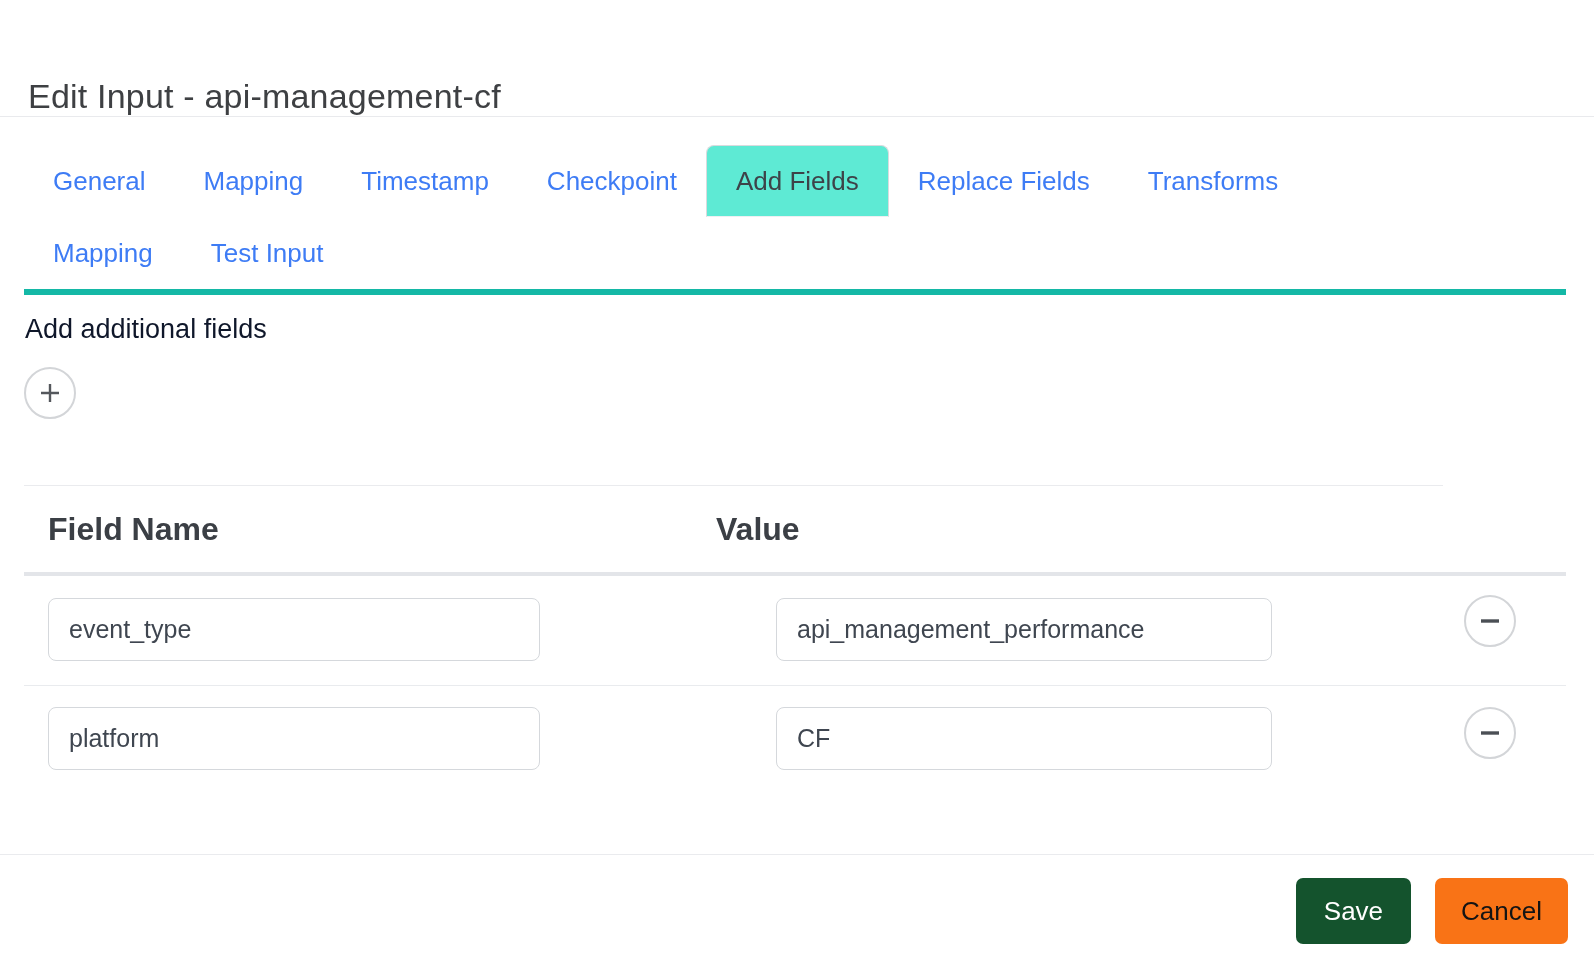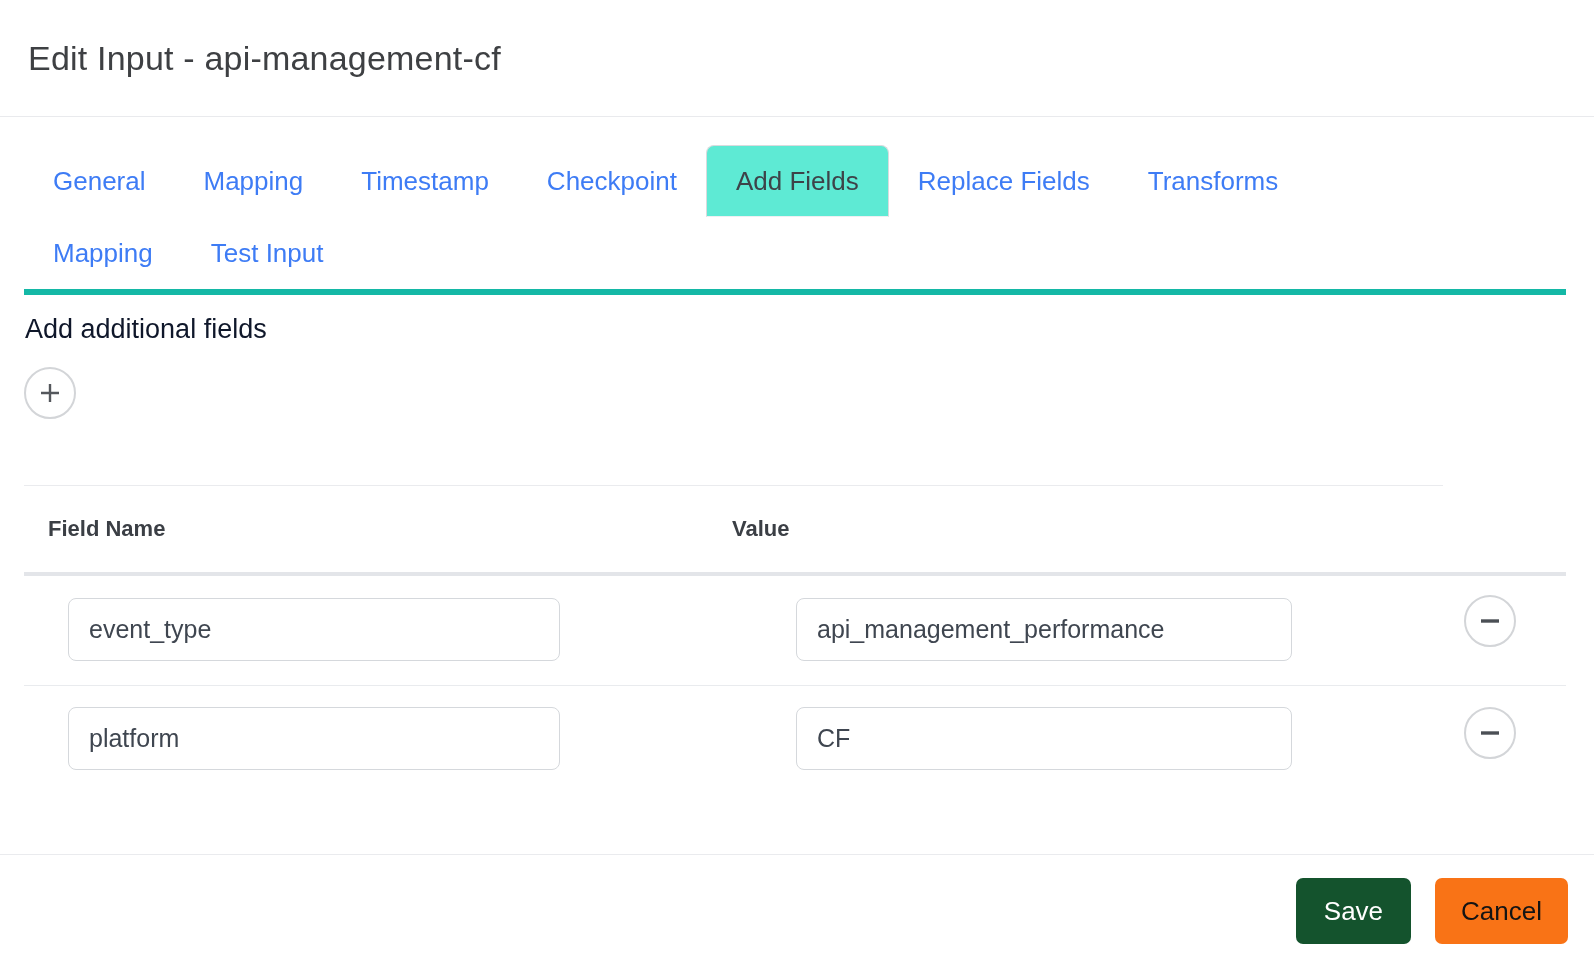--- a/index.html
+++ b/index.html
@@ -5,21 +5,21 @@
   * { margin:0; padding:0; box-sizing:border-box; }
   html,body { background:#ffffff; }
   .page {
     width:1594px; height:966px; position:relative; overflow:hidden;
     background:#ffffff; font-family:"Liberation Sans", sans-serif;
     color:#3c4043;
   }
   
   .titlebar {
     height:117px; border-bottom:1px solid #e9eaed;
-    display:flex; align-items:center; padding-left:28px;
+    display:flex; align-items:flex-end; padding-left:28px;
   }
   .titlebar h1 {
     font-size:34px; font-weight:400; color:#3e4043; letter-spacing:0.2px;
   }
   
   .tabs {
     margin:28px 28px 0 24px;
     border-bottom:6px solid #14b8a6;
   }
   .tab-row { display:flex; }
@@ -42,32 +42,32 @@
     width:52px; height:52px; border-radius:50%;
     border:2px solid #d3d5d8; background:#ffffff; cursor:pointer;
     display:flex; align-items:center; justify-content:center; padding:0;
   }
   .add-btn { margin:22px 0 0 24px; }
   
   .table-topline { height:1px; background:#eaebee; margin:66px 151px 0 24px; }
   .thead { position:relative; height:86px; }
   .col-h {
     position:absolute; top:50%; transform:translateY(-50%);
-    font-size:22px; font-weight:700; color:#3b3f45;
+    font-size:32px; font-weight:700; color:#3b3f45;
   }
   .col-h.field { left:48px; }
-  .col-h.value { left:732px; }
+  .col-h.value { left:716px; }
   .thead-sep { height:4px; background:#e3e5e9; margin:0 28px 0 24px; }
   .trow { position:relative; height:109px; }
   .trow.last { height:168px; }
   .cell-input {
     position:absolute; top:22px; height:63px;
     border:1px solid #d5d8dc; border-radius:8px; background:#ffffff;
     font-family:"Liberation Sans", sans-serif; font-size:25px; color:#3f4650;
-    padding:0 20px; outline:none;margin-left:20px;
+    padding:0 20px; outline:none;
   }
   .cell-input.field { left:48px;  width:492px; }
   .cell-input.value { left:776px; width:496px; }
   .remove-btn { position:absolute; left:1464px; top:19px; }
   .trow.last .cell-input { top:21px; }
   .trow.last .remove-btn { top:21px; }
   .row-sep { height:1px; background:#e9ebee; margin:0 28px 0 24px; }
   
   .footer-divider { height:1px; background:#eaebee; }
   .footer {

